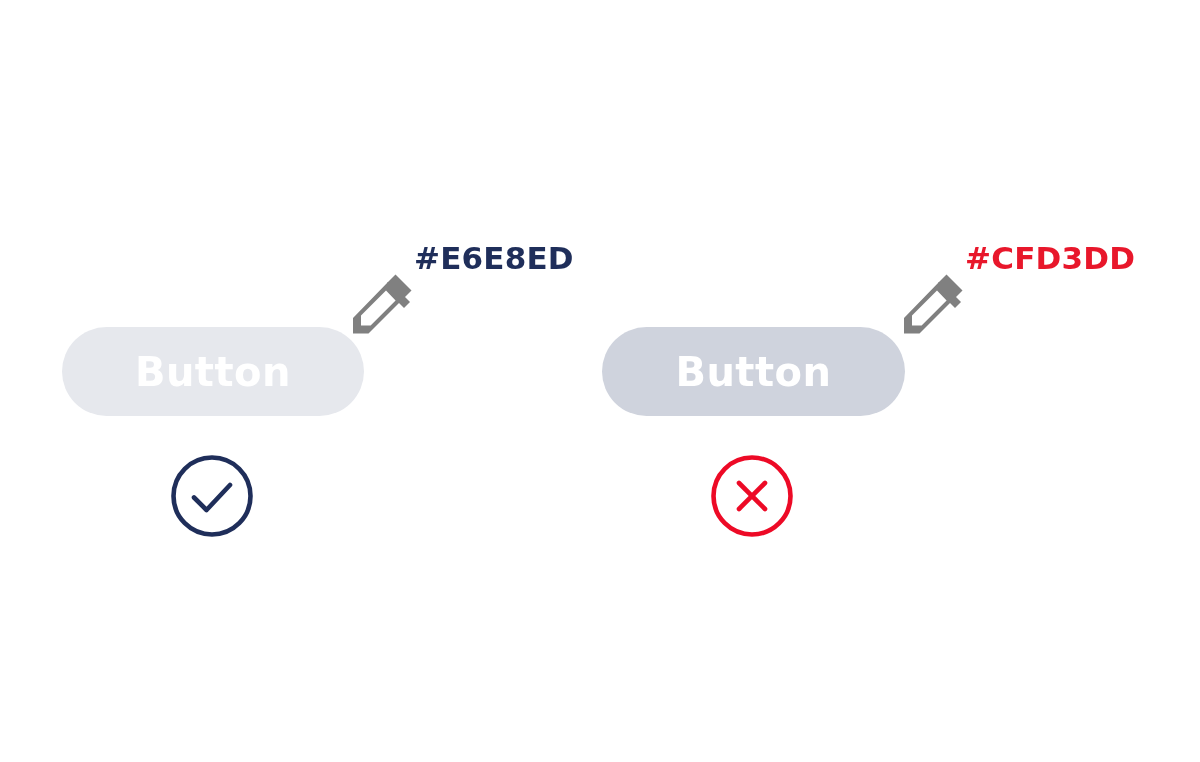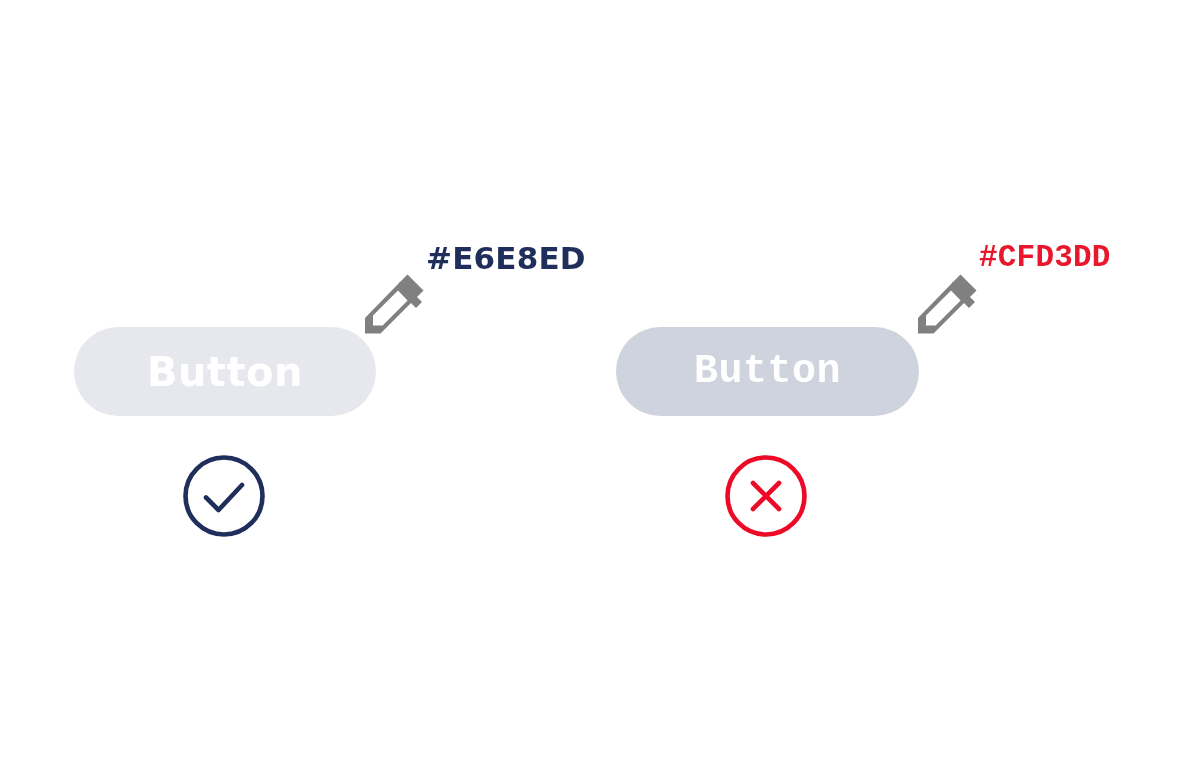--- a/index.html
+++ b/index.html
@@ -20,22 +20,22 @@
     position: absolute;
     inset: 0;
   }
 
   
   .panel {
     position: absolute;
     top: 0;
     height: 762px;
   }
-  .panel-left  { left: 12px;   width: 600px; }
-  .panel-right { left: 555px; width: 645px; font-family: Liberation Mono, monospace; }
+  .panel-left  { left: 0;   width: 600px; }
+  .panel-right { left: 541px; width: 645px; }
 
   
   .hex-label {
     position: absolute;
     top: 238px;
     font-size: 31px;
     font-weight: bold;
     letter-spacing: 0.2px;
     white-space: nowrap;
     line-height: 40px;

